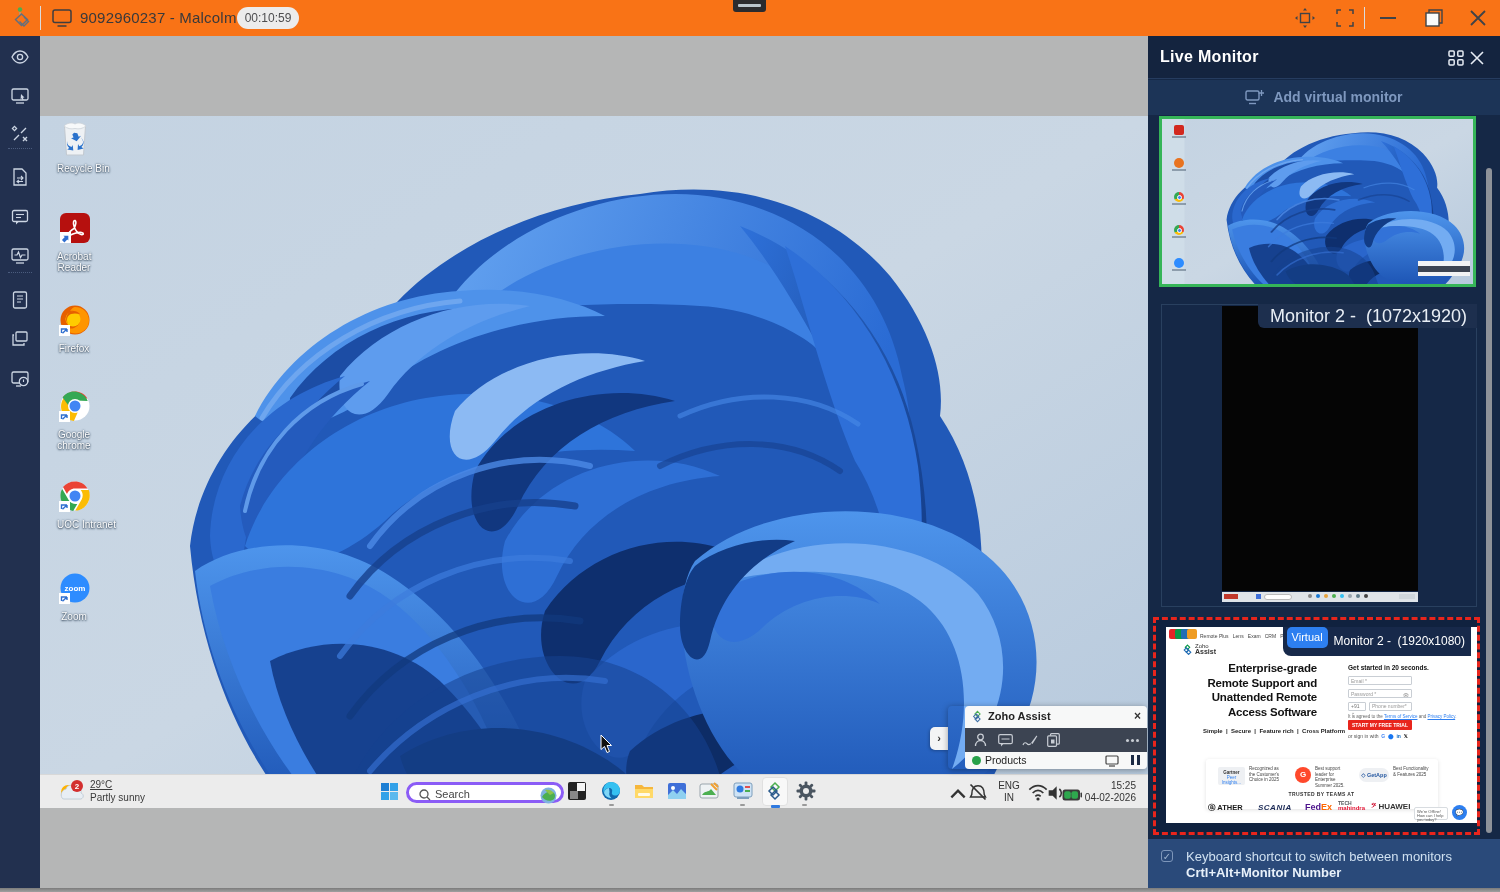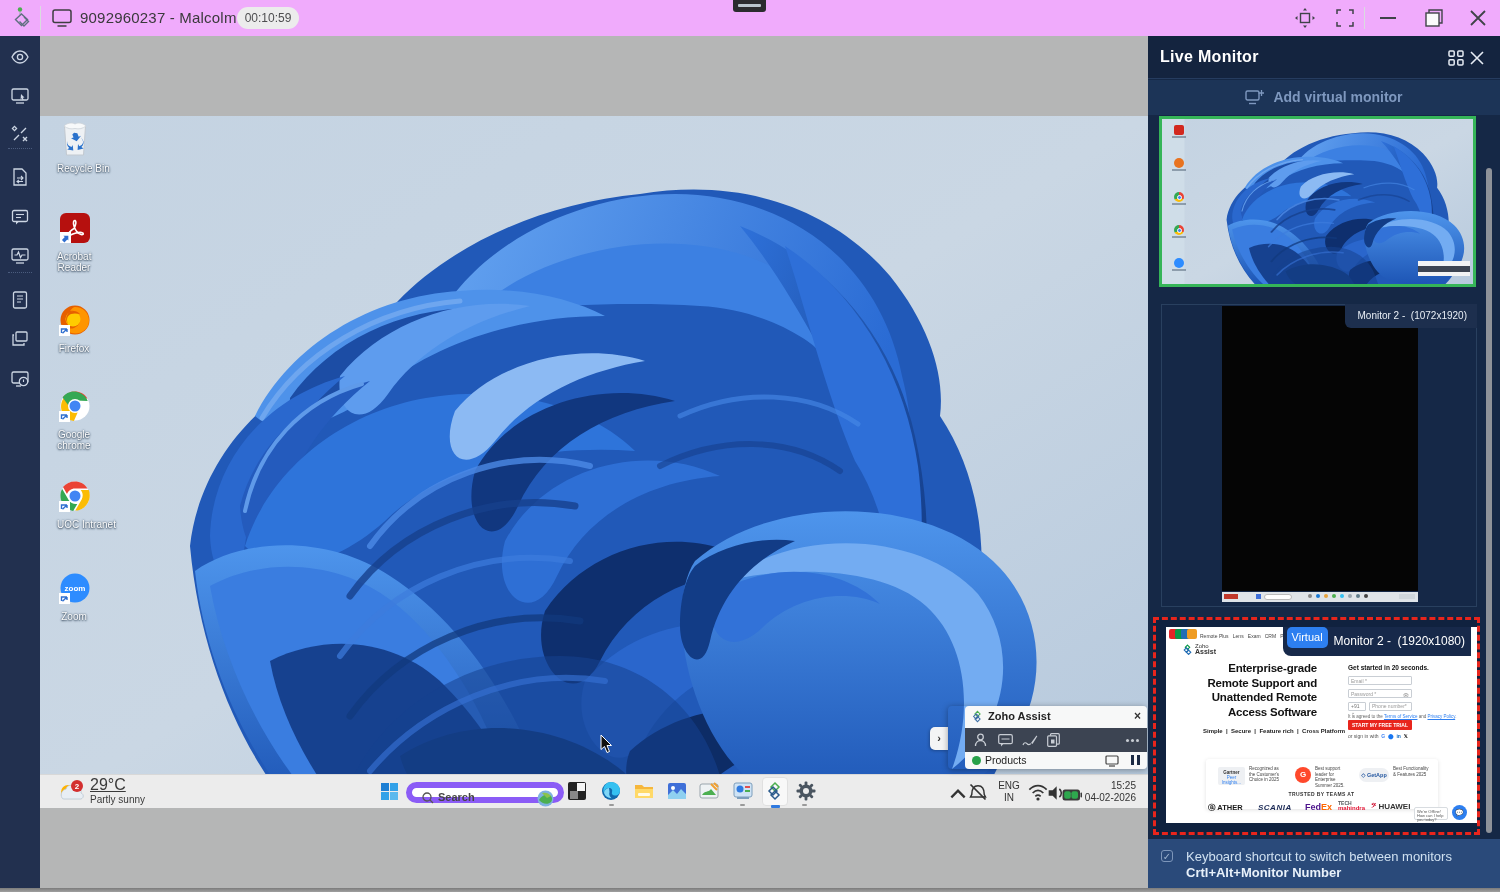--- a/index.html
+++ b/index.html
@@ -1,21 +1,21 @@
 <!DOCTYPE html>
 <html><head>
 <meta charset="utf-8">
 <style>
   * { margin:0; padding:0; box-sizing:border-box; }
   html,body { width:1500px; height:892px; overflow:hidden; font-family:"Liberation Sans", sans-serif; }
   body { position:relative; background:#b5b6b6; }
   .abs { position:absolute; }
 
   
-  #titlebar { left:0; top:0; width:1500px; height:36px; background:#f0abfc; }
+  #titlebar { left:0; top:0; width:1500px; height:36px; background:#f97316; }
   #tb-sep { position:absolute; left:40px; top:6px; width:1px; height:24px; background:#d9dcde; }
   #tb-id { position:absolute; left:80px; top:9px; font-size:15px; color:#39393b; letter-spacing:.2px; }
   #tb-timer { position:absolute; left:237px; top:7px; width:62px; height:22px; background:#ececec; border-radius:11px; font-size:12px; color:#4e4e50; text-align:center; line-height:22px; }
   #notch { left:733px; top:0; width:33px; height:12px; background:#2b2b2e; border-radius:0 0 3px 3px; }
   #notch div { position:absolute; left:5px; top:4px; width:23px; height:3px; background:#b9c4cc; border-radius:1px; }
 
   
   #sidebar { left:0; top:36px; width:40px; height:852px; background:#22304f; }
   .sbi { position:absolute; left:11px; width:18px; height:18px; }
   .sbdots { position:absolute; left:8px; width:24px; border-top:1px dotted #4b5c7e; }
@@ -26,21 +26,21 @@
 
   
   .dico { position:absolute; left:17px; width:34px; text-align:center; }
   .dico .lbl { margin-top:3px; font-size:10px; line-height:11px; color:#fdfdfd; text-shadow:0 1px 2px rgba(40,60,80,.9), 0 0 2px rgba(40,60,80,.8); white-space:nowrap; }
 
   
   #taskbar { position:absolute; left:0; top:738px; width:1108px; height:34px; background:#ececec; border-top:1px solid #d8d8d8; }
   #tb-weather { position:absolute; left:18px; top:4px; }
   #tb-wtxt { position:absolute; left:50px; top:3px; font-size:10px; color:#3a3a3a; line-height:13px; }
   #tb-start { position:absolute; left:341px; top:8px; }
-  #tb-search { position:absolute; left:366px; top:7px; width:158px; height:21px; background:#fff; border:6px solid #8b5cf6; border-radius:11px;font-weight:bold; }
+  #tb-search { position:absolute; left:366px; top:7px; width:158px; height:21px; background:#fff; border:3px solid #8b5cf6; border-radius:11px; }
   #tb-search span { position:absolute; left:26px; top:3px; font-size:11px; color:#454545; }
   .tbico { position:absolute; top:6px; width:20px; height:20px; }
   .tbdot { position:absolute; top:29px; width:5px; height:2px; background:#9a9a9a; border-radius:1px; }
   #tb-clock { position:absolute; left:1042px; top:5px; width:54px; text-align:right; font-size:10px; color:#333; line-height:12px; }
   #tb-eng { position:absolute; left:955px; top:5px; width:28px; text-align:center; font-size:10px; color:#333; line-height:12px; }
 
   
   #widget { position:absolute; left:908px; top:670px; width:199px; border-radius:4px; box-shadow:0 1px 6px rgba(0,0,0,.35);padding-left:17px; }
   #widget-head { height:22px; background:#f7f8f8; border-radius:4px 4px 0 0; position:relative; }
   #widget-tools { height:24px; background:#3c4452; position:relative; }
@@ -55,21 +55,21 @@
   #shortcutbar { position:absolute; left:0; top:803px; width:352px; height:49px; background:#2a4a7a; color:#cfe0f0; font-size:13px; }
   #shortcutbar .l1 { position:absolute; left:38px; top:10px; }
   #shortcutbar .l2 { position:absolute; left:38px; top:26px; font-weight:bold; color:#e8f1fa; }
   #shortcutbar .cb { position:absolute; left:13px; top:11px; width:12px; height:12px; border:1px solid #7d96ba; border-radius:3px; color:#9fb4cf; font-size:10px; line-height:12px; text-align:center; }
 
   
   #tile1 { position:absolute; left:11px; top:80px; width:317px; height:171px; border:3px solid #35b558; background:#cfdde8; }
   #tile2 { position:absolute; left:13px; top:268px; width:316px; height:303px; border:1px solid #29405f; background:#152847; }
   #tile2-black { position:absolute; left:60px; top:1px; width:196px; height:285px; background:#050505; }
   #tile2-task { position:absolute; left:60px; top:287px; width:196px; height:10px; background:#dfe4e8; }
-  #tile2-badge { position:absolute; right:-1px; top:-1px; height:24px; background:#1d2f4e; color:#e8eef5; font-size:10px; line-height:24px; padding:0 10px 0 12px; border-radius:0 0 0 6px; }
+  #tile2-badge { position:absolute; right:-1px; top:-1px; height:24px; background:#1d2f4e; color:#e8eef5; font-size:18px; line-height:24px; padding:0 10px 0 12px; border-radius:0 0 0 6px; }
   #tile3 { position:absolute; left:5px; top:581px; width:327px; height:218px; border:3px dashed #e8251c; background:#10223f; }
   #tile3-page { position:absolute; left:10px; top:7px; width:311px; height:196px; background:#fff; overflow:hidden; }
   #tile3-badge { position:absolute; right:6px; top:7px; height:29px; background:#17294a; border-radius:0 0 0 8px; color:#fff; font-size:12px; line-height:29px; padding:0 6px 0 4px; }
   #vpill { display:inline-block; background:#2d7ff0; color:#fff; border-radius:5px; height:21px; line-height:21px; padding:0 5px; margin-right:6px; vertical-align:4px; font-size:11px; }
   #pscroll { position:absolute; left:338px; top:132px; width:6px; height:665px; background:#8e9299; border-radius:3px; }
 
   
   #bottomstrip { left:0; top:888px; width:1500px; height:4px; background:linear-gradient(#7b7b7b,#a0a0a0); }
 </style>
 </head>
@@ -232,21 +232,21 @@
         <path d="M1,1 L1,15.5 L4.5,12.5 L7,18.5 L9.5,17.5 L7,11.5 L11.5,11.5 Z" fill="#111" stroke="#fff" stroke-width="1"></path>
       </svg>
     </div>
     <div id="taskbar">
       <svg id="tb-weather" width="28" height="26" viewBox="0 0 28 26">
         <circle cx="10" cy="13" r="7" fill="#ffb300"></circle>
         <path d="M4,19 C2,15 4,11 8,10 C9,6 14,5 17,8 C21,7 24,10 23,14 C26,15 26,19 23,20 L6,20 C5,20 4.5,19.7 4,19 Z" fill="#e8eef4" stroke="#b9c6d2" stroke-width=".8"></path>
         <circle cx="19" cy="7" r="6" fill="#d32f2f"></circle>
         <text x="19" y="10" font-size="8" fill="#fff" text-anchor="middle" font-weight="bold">2</text>
       </svg>
-      <div id="tb-wtxt"><b style="font-weight:normal;font-size:16px;text-decoration:underline;">29°C</b><br>Partly sunny</div>
+      <div id="tb-wtxt"><b style="font-weight:normal;font-size:10px;text-decoration:underline;">29°C</b><br>Partly sunny</div>
       <svg id="tb-start" width="17" height="17" viewBox="0 0 17 17">
         <rect x="0" y="0" width="8" height="8" fill="#1d7fd4"></rect>
         <rect x="9" y="0" width="8" height="8" fill="#32a1e8"></rect>
         <rect x="0" y="9" width="8" height="8" fill="#32a1e8"></rect>
         <rect x="9" y="9" width="8" height="8" fill="#5ab9ee"></rect>
       </svg>
       <div id="tb-search">
         <svg width="12" height="12" viewBox="0 0 12 12" style="position:absolute;left:10px;top:4px;">
           <circle cx="5" cy="5" r="4" fill="none" stroke="#555" stroke-width="1.3"></circle>
           <line x1="8" y1="8" x2="11" y2="11" stroke="#555" stroke-width="1.3"></line>

